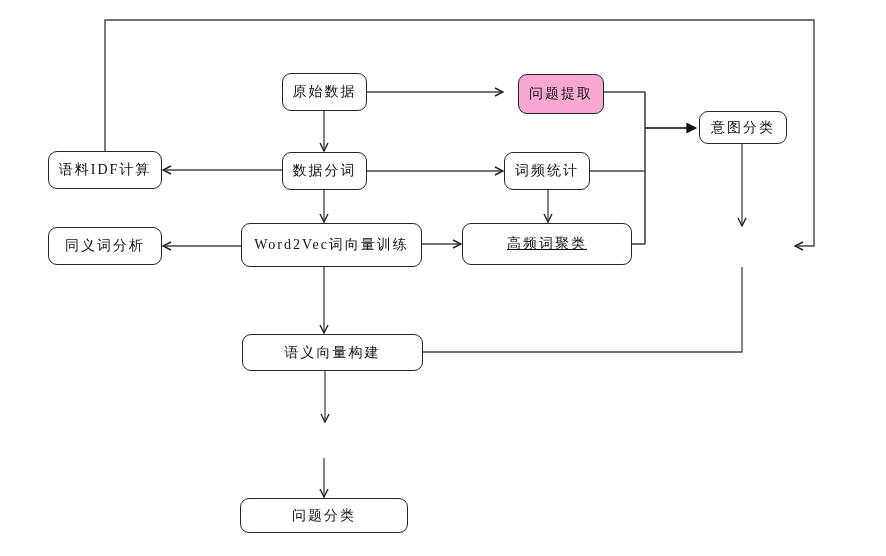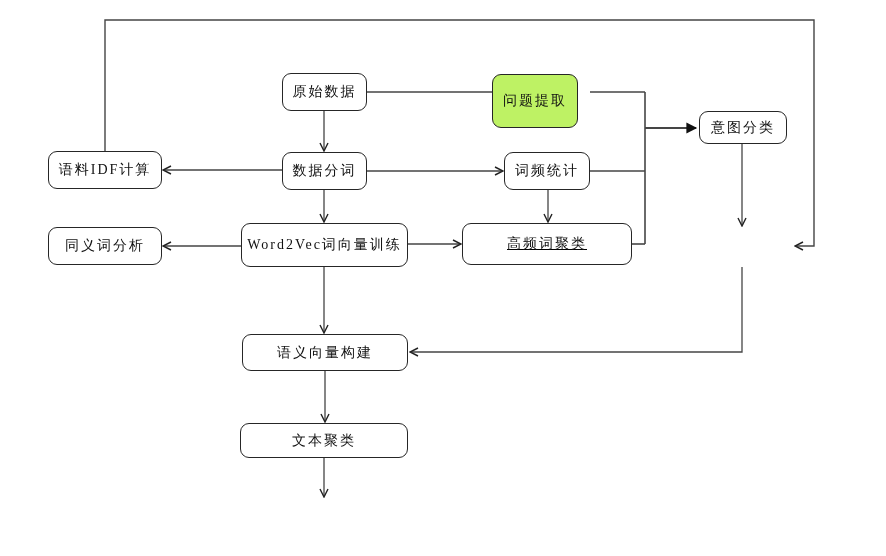--- a/index.html
+++ b/index.html
@@ -70,43 +70,43 @@
       <polyline points="742,144 742,225" fill="none" stroke="#454545" stroke-width="1.3" marker-end="url(#arrow-chevron)"></polyline>
       <polyline points="105,151 105,20 814,20 814,246 796,246" fill="none" stroke="#454545" stroke-width="1.4" marker-end="url(#arrow-chevron)"></polyline>
       <polyline points="742,267 742,352 411,352" fill="none" stroke="#454545" stroke-width="1.3" marker-end="url(#arrow-chevron)"></polyline>
       <polyline points="325,371 325,421" fill="none" stroke="#454545" stroke-width="1.3" marker-end="url(#arrow-chevron)"></polyline>
       <polyline points="324,458 324,496" fill="none" stroke="#454545" stroke-width="1.3" marker-end="url(#arrow-chevron)"></polyline>
     </svg>
 
 <div class="node" style="left: 282px; top: 73px; width: 85px; height: 38px; border-color: rgb(38, 38, 38); background: rgb(255, 255, 255);">
       <span style="color: rgb(17, 17, 17);">原始数据</span>
     </div>
-    <div class="node" style="left: 492px; top: 74px; width: 86px; height: 54px; border-color: rgb(38, 38, 38); background: #bef264;">
+    <div class="node" style="left: 518px; top: 74px; width: 86px; height: 40px; border-color: rgb(38, 38, 38); background: #f9a8d4;">
       <span style="color: rgb(17, 17, 17);">问题提取</span>
     </div>
     <div class="node" style="left: 282px; top: 152px; width: 85px; height: 38px; border-color: rgb(38, 38, 38); background: rgb(255, 255, 255);">
       <span style="color: rgb(17, 17, 17);">数据分词</span>
     </div>
     <div class="node" style="left: 48px; top: 151px; width: 114px; height: 38px; border-color: rgb(38, 38, 38); background: rgb(255, 255, 255);">
       <span style="color: rgb(17, 17, 17);">语料IDF计算</span>
     </div>
     <div class="node" style="left: 504px; top: 152px; width: 86px; height: 38px; border-color: rgb(38, 38, 38); background: rgb(255, 255, 255);">
       <span style="color: rgb(17, 17, 17);">词频统计</span>
     </div>
     <div class="node" style="left: 48px; top: 227px; width: 114px; height: 38px; border-color: rgb(38, 38, 38); background: rgb(255, 255, 255);">
       <span style="color: rgb(17, 17, 17);">同义词分析</span>
     </div>
     <div class="node" style="left: 699px; top: 111px; width: 88px; height: 33px; border-color: rgb(38, 38, 38); background: rgb(255, 255, 255);">
       <span style="color: rgb(17, 17, 17);">意图分类</span>
     </div>
-    <div class="node" style="left: 241px; top: 223px; width: 167px; height: 44px; border-color: rgb(38, 38, 38); background: rgb(255, 255, 255);">
+    <div class="node" style="left: 241px; top: 223px; width: 181px; height: 44px; border-color: rgb(38, 38, 38); background: rgb(255, 255, 255);">
       <span style="color: rgb(17, 17, 17);">Word2Vec词向量训练</span>
     </div>
     <div class="node" style="left: 462px; top: 223px; width: 170px; height: 42px; border-color: rgb(38, 38, 38); background: rgb(255, 255, 255); text-decoration: underline;">
       <span style="color: rgb(17, 17, 17);">高频词聚类</span>
     </div>
-    <div class="node" style="left: 242px; top: 334px; width: 166px; height: 37px; border-color: rgb(38, 38, 38); background: rgb(255, 255, 255);">
+    <div class="node" style="left: 242px; top: 334px; width: 181px; height: 37px; border-color: rgb(38, 38, 38); background: rgb(255, 255, 255);">
       <span style="color: rgb(17, 17, 17);">语义向量构建</span>
     </div>
-    <div class="node" style="left: 240px; top: 423px; width: 168px; height: 35px; border-color: rgb(38, 38, 38); background: rgb(255, 255, 255);">
-      <span style="color: rgb(17, 17, 17);">文本聚类</span>
+    <div class="node" style="left: 240px; top: 498px; width: 168px; height: 35px; border-color: rgb(38, 38, 38); background: rgb(255, 255, 255);">
+      <span style="color: rgb(17, 17, 17);">问题分类</span>
     </div>
   </div>
 
 </body></html>

